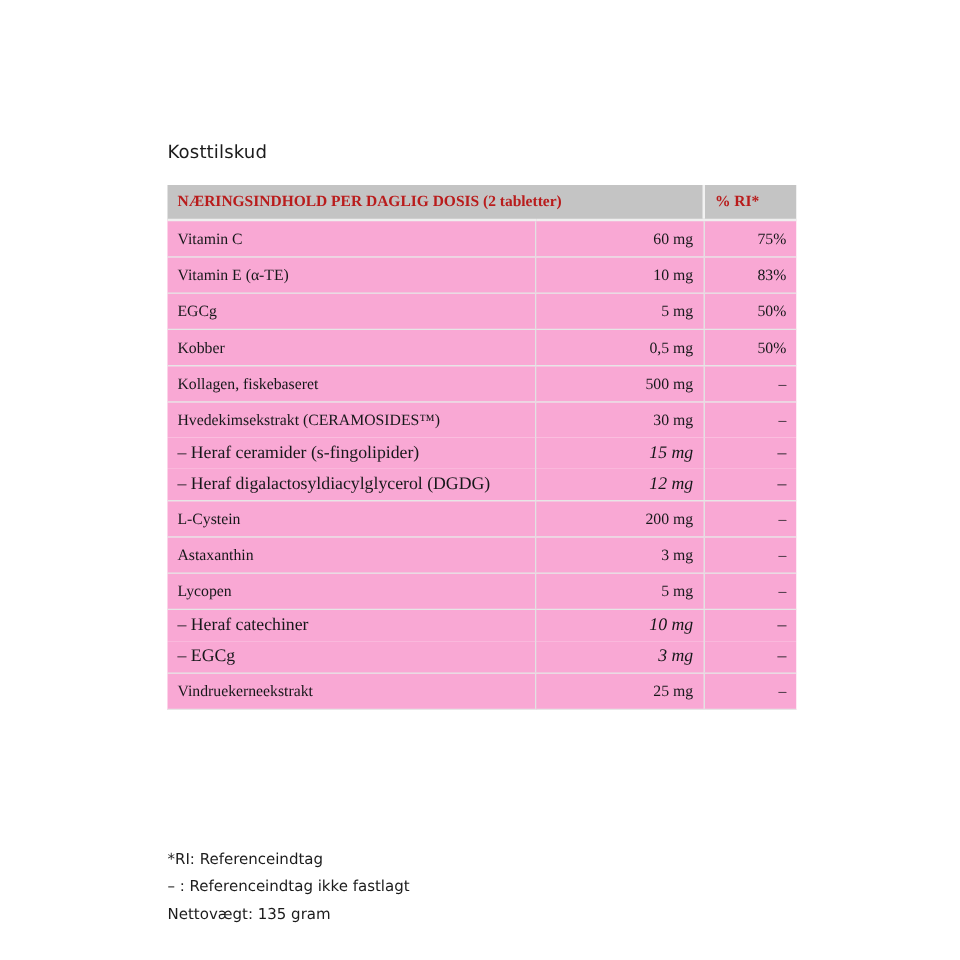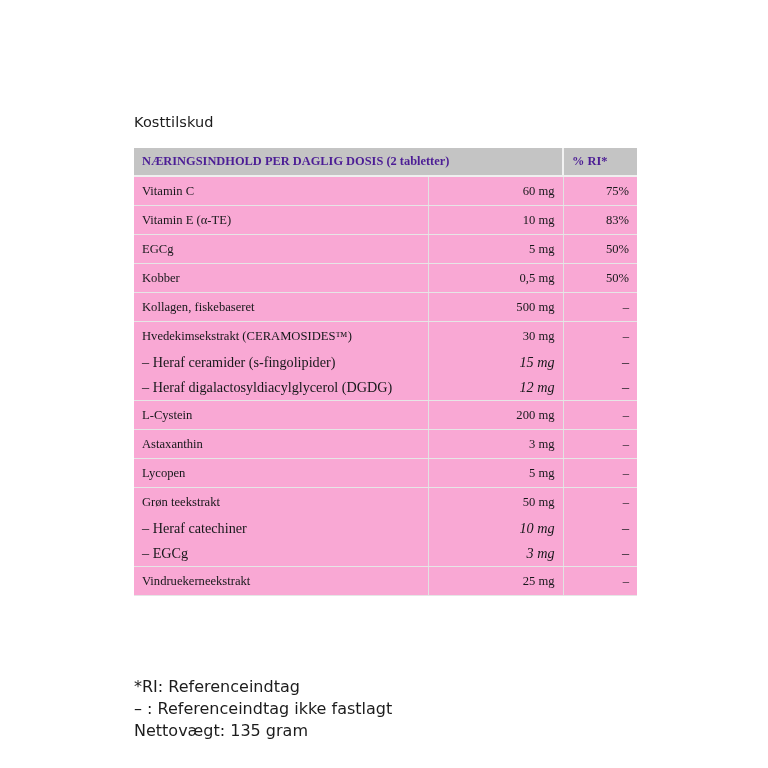--- a/index.html
+++ b/index.html
@@ -37,21 +37,21 @@
     border-collapse: collapse;
     table-layout: fixed;
     font-family: "Liberation Serif", serif;
   }
   .nutri-table col.c-name  { width: 294px; }
   .nutri-table col.c-amt   { width: 135px; }
   .nutri-table col.c-ri    { width: 74px; }
 
   .nutri-table thead th {
     background: #c4c4c4;
-    color: #4c1d95;
+    color: #b91c1c;
     font-weight: bold;
     font-size: 12.4px;
     text-align: left;
     padding: 6px 0 6px 8px;
     border-bottom: 2px solid #efefef;
     line-height: 15px;
     white-space: nowrap;
   }
   .nutri-table thead th.th-ri {
     text-align: left;
@@ -103,21 +103,21 @@
   }
   tr.sub .cell-name { padding-top: 4px; padding-bottom: 4px; }
   tr.sub .cell-amt  { padding-top: 4px; padding-bottom: 4px; font-style: italic; }
   tr.sub .cell-ri   { padding-top: 4px; padding-bottom: 4px; }
 
   .footer {
     position: absolute;
     left: 134px;
     top: 676px;
     font-family: "DejaVu Sans", sans-serif;
-    font-size: 16px;
+    font-size: 12px;
     color: #1c1c1c;
     line-height: 22px;
   }
   .footer div { white-space: nowrap; }
 </style>
 </head>
 <body>
 
 <div class="page">
 
@@ -185,25 +185,20 @@
         <tr>
           <td class="cell-name">Astaxanthin</td>
           <td class="cell-amt">3 mg</td>
           <td class="cell-ri">–</td>
         </tr>
         <tr>
           <td class="cell-name">Lycopen</td>
           <td class="cell-amt">5 mg</td>
           <td class="cell-ri">–</td>
         </tr>
-        <tr class="group-start">
-          <td class="cell-name">Grøn teekstrakt</td>
-          <td class="cell-amt">50 mg</td>
-          <td class="cell-ri">–</td>
-        </tr>
         <tr class="group-mid sub">
           <td class="cell-name">– Heraf catechiner</td>
           <td class="cell-amt">10 mg</td>
           <td class="cell-ri">–</td>
         </tr>
         <tr class="sub">
           <td class="cell-name">– EGCg</td>
           <td class="cell-amt">3 mg</td>
           <td class="cell-ri">–</td>
         </tr>

